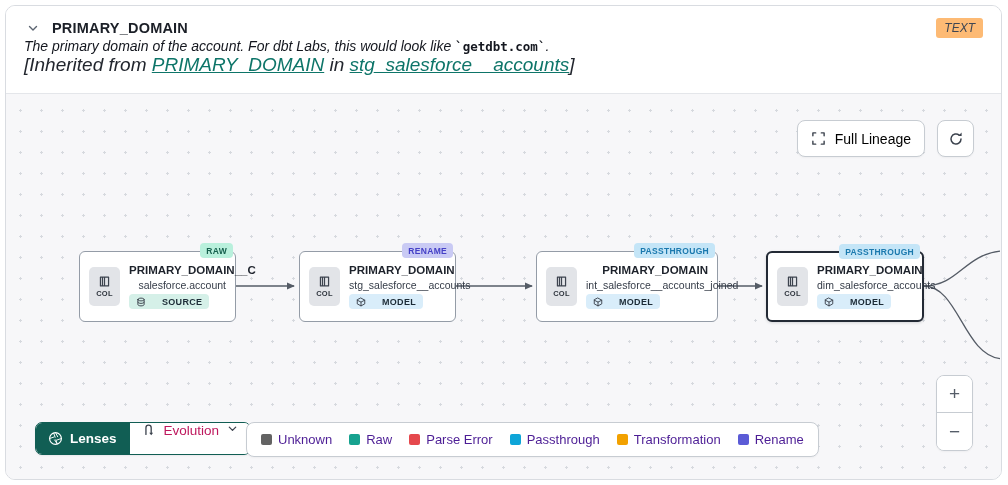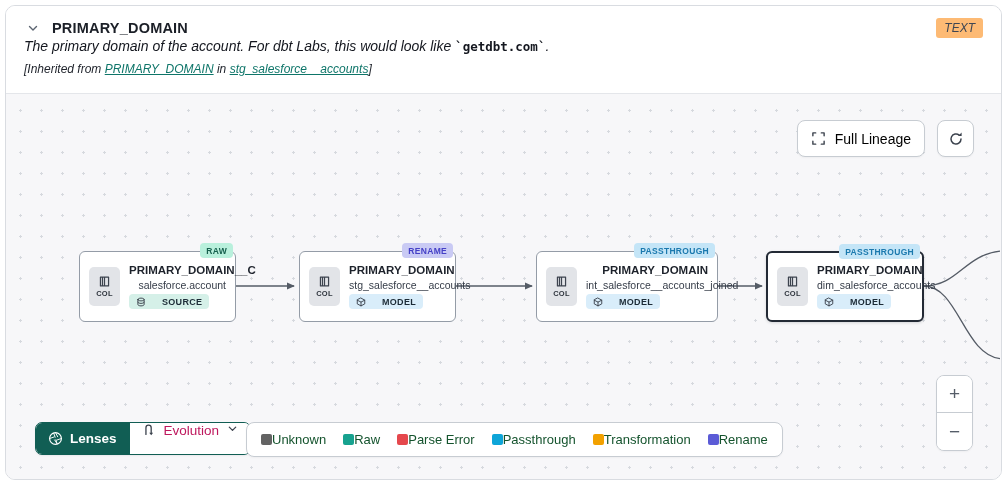--- a/index.html
+++ b/index.html
@@ -10,21 +10,21 @@
   }
   
   .header { padding:12px 18px 10px 18px; background:#fff; }
   .title-row { display:flex; align-items:center; gap:10px; }
   .chevron-btn { display:flex; align-items:center; justify-content:center; width:18px; height:18px; cursor:pointer; }
   .col-title { font-size:14.5px; font-weight:700; color:#1b1f27; letter-spacing:.2px; }
   .spacer { flex:1; }
   .type-badge { background:#fdba74; color:#3e4653; font-size:12px; padding:3px 8px; border-radius:3px; font-weight:500;font-style:italic; }
   .desc { font-size:14px; font-style:italic; color:#14171f; }
   .desc code { font-family:"DejaVu Sans Mono", monospace; font-weight:700; font-style:normal; font-size:12.5px; color:#14171f; }
-  .inherited { margin-top:8px; font-size:12px; font-style:italic; color:#22262e; }
+  .inherited { margin-top:0; font-size:19px; font-style:italic; color:#22262e; }
   .inherited a { color:#0e7569; text-decoration:underline; cursor:pointer; }
   
   .canvas {
     position:absolute; left:0; top:87px; right:0; bottom:0;
     background:#f7f7f9; border-top:1px solid #e4e6ea;
     background-image:radial-gradient(#d6d9de 1px, rgba(0,0,0,0) 1.3px);
     background-size:21px 21px; background-position:4px 6px;
   }
   .edges { position:absolute; inset:0; width:100%; height:100%; }
   
@@ -65,21 +65,21 @@
   
   .bottom-left { position:absolute; left:29px; bottom:24px; display:flex; align-items:stretch; }
   .lens-group { display:flex; border:1px solid #115e54; border-radius:7px; overflow:hidden; height:33px; box-shadow:0 1px 2px rgba(20,24,31,.06); }
   .lenses-btn { display:flex; align-items:center; gap:7px; background:#115e54; color:#fff; font-size:13.5px; font-weight:700; padding:0 12px; cursor:pointer; }
   .lens-select { display:flex; align-items:flex-start; gap:8px; background:#fff; color:#be185d; font-size:13.5px; padding:0 12px; cursor:pointer; border-left:1px solid #115e54; }
   .legend-box {
     position:absolute; left:240px; bottom:22px; height:35px; background:#fff;
     border:1px solid #c7ccd2; border-radius:8px; display:flex; align-items:center; gap:17px; padding:0 14px;
     box-shadow:0 1px 2px rgba(20,24,31,.04);
   }
-  .legend-item { display:flex; align-items:center; font-size:13px; color:#14532d; }
+  .legend-item { display:flex; align-items:center; gap:6px; font-size:13px; color:#4c1d95; }
   .legend-swatch { width:11px; height:11px; border-radius:2px; display:inline-block; }
   
   .zoom-controls {
     position:absolute; right:28px; bottom:28px; width:37px; background:#fff;
     border:1px solid #c7ccd2; border-radius:8px; overflow:hidden; box-shadow:0 1px 2px rgba(20,24,31,.04);
   }
   .zoom-btn { height:37px; display:flex; align-items:center; justify-content:center; font-size:19px; color:#555d68; cursor:pointer; background:#fff; }
   .zoom-btn.top { border-bottom:1px solid #c7ccd2; }
   svg .stroke { stroke:#3c434e; fill:none; stroke-width:1.5; stroke-linecap:round; stroke-linejoin:round; }
 </style>

